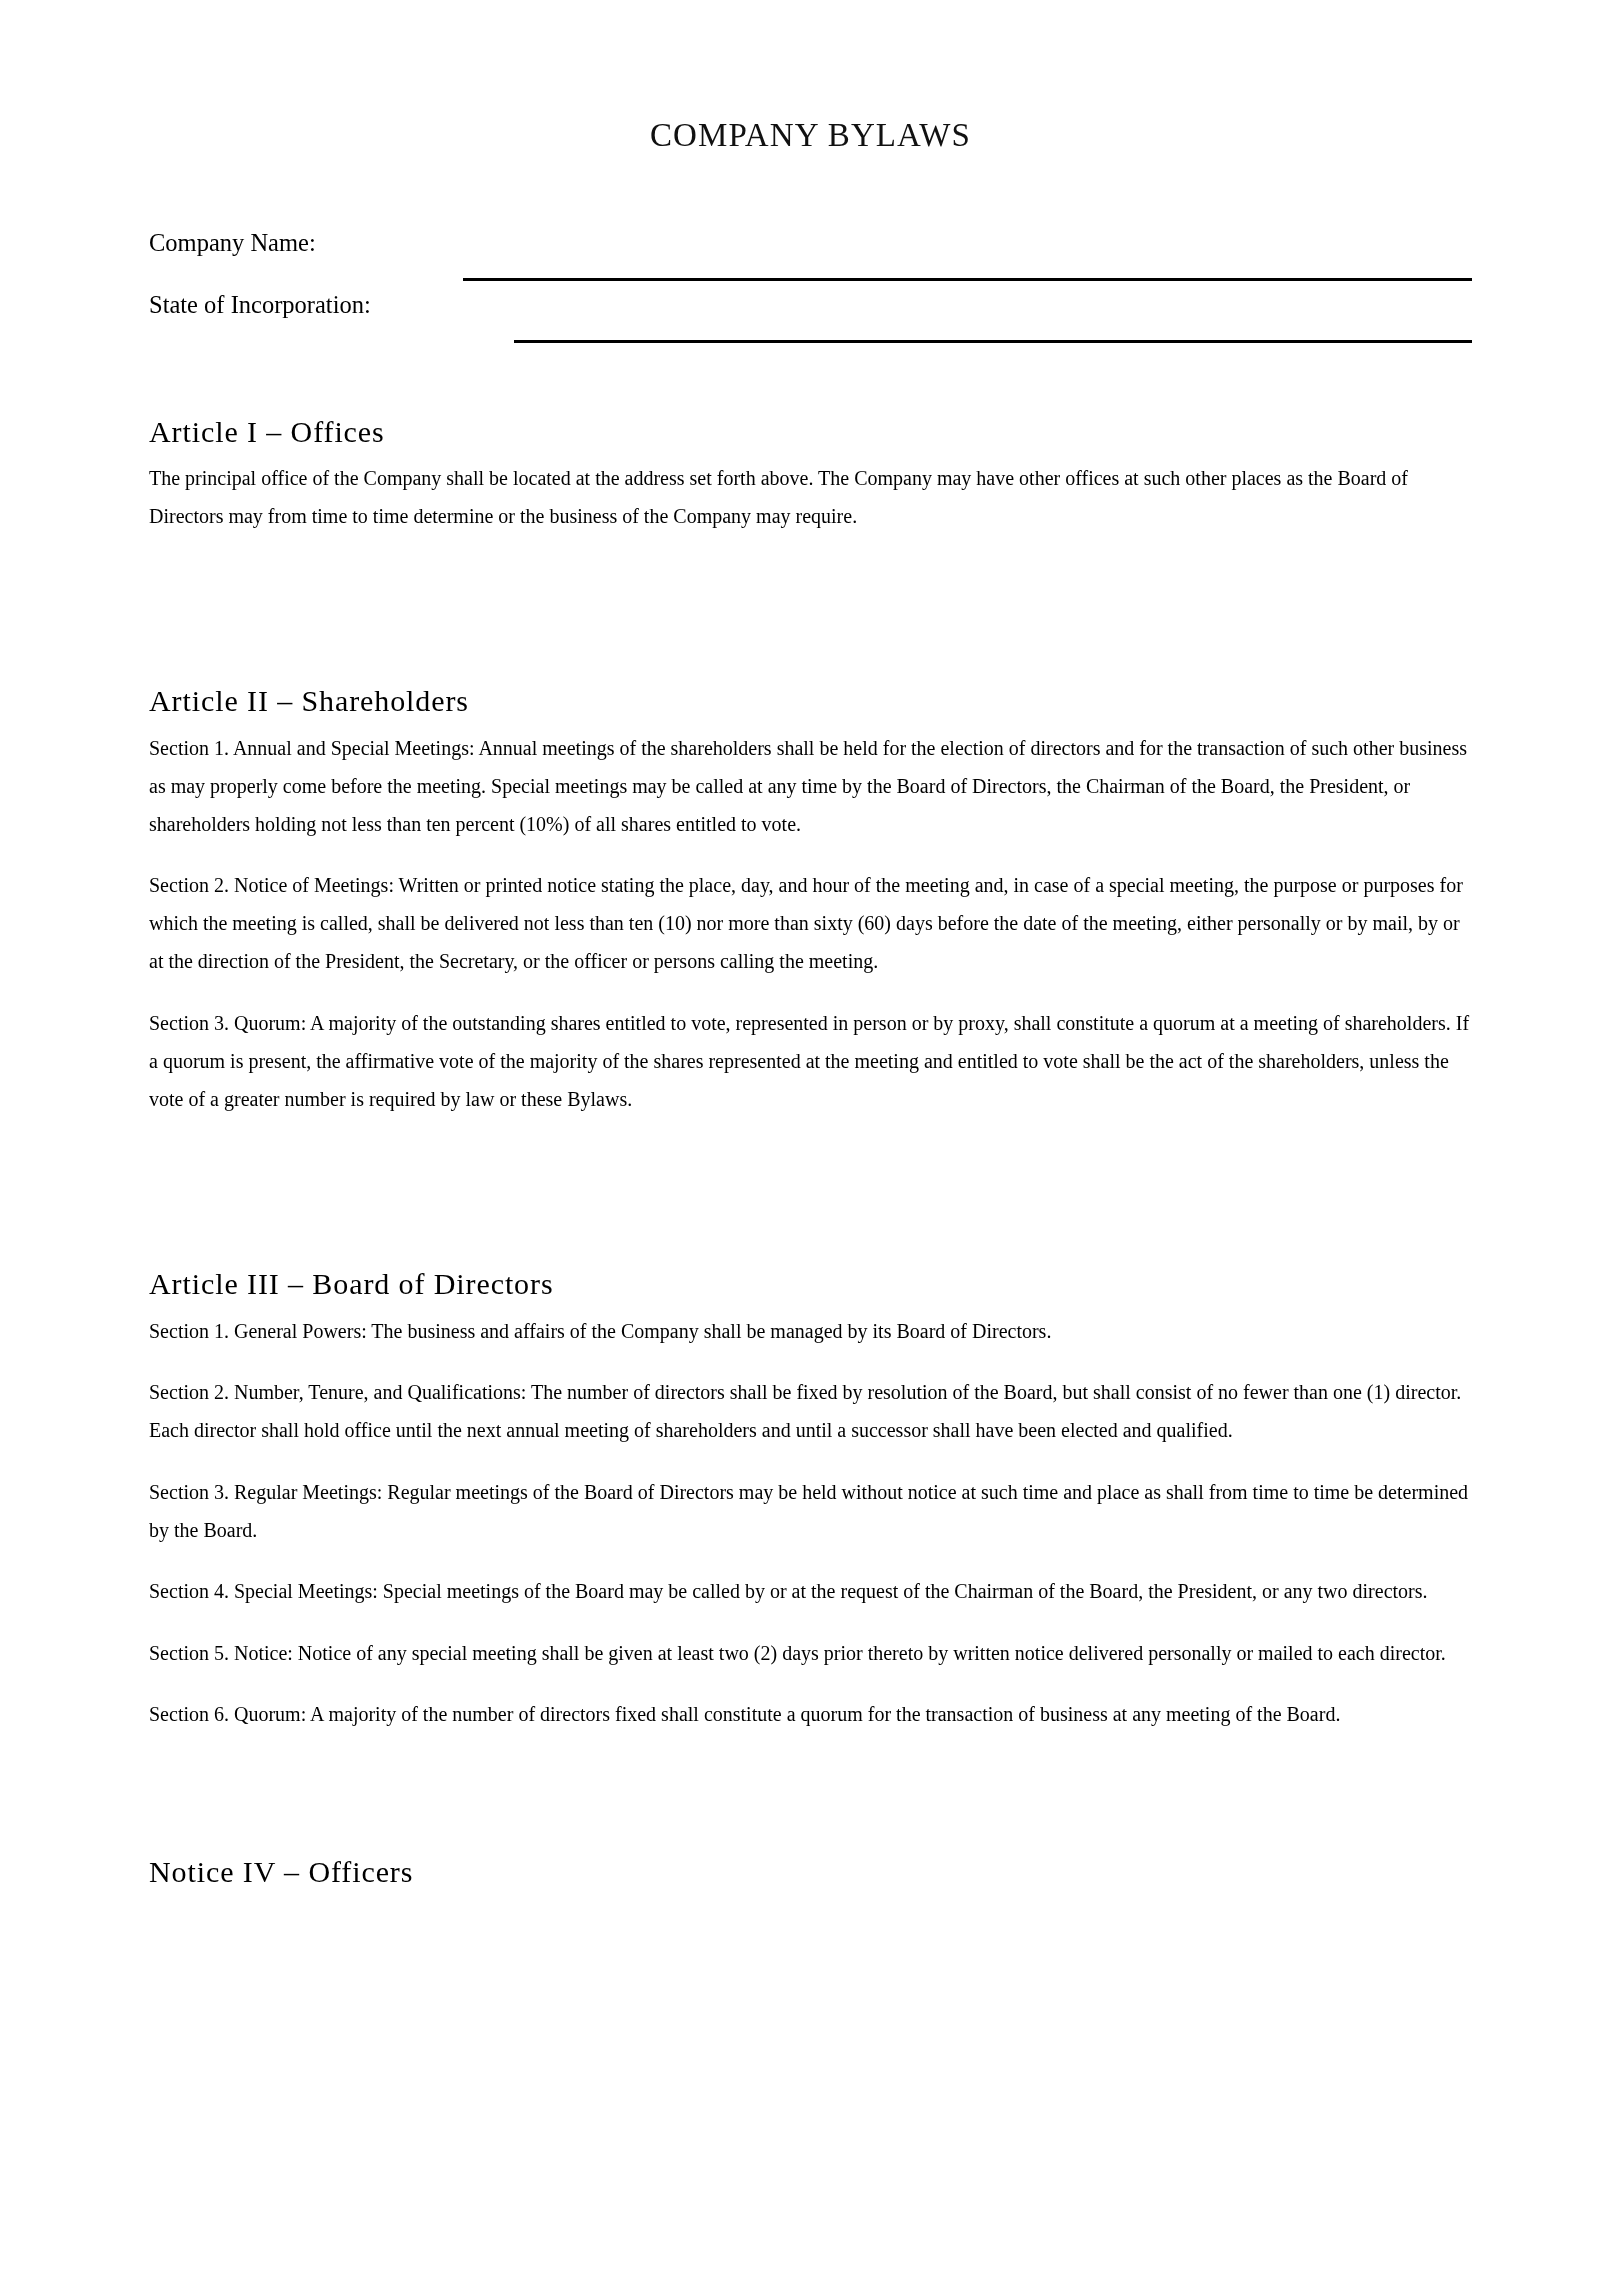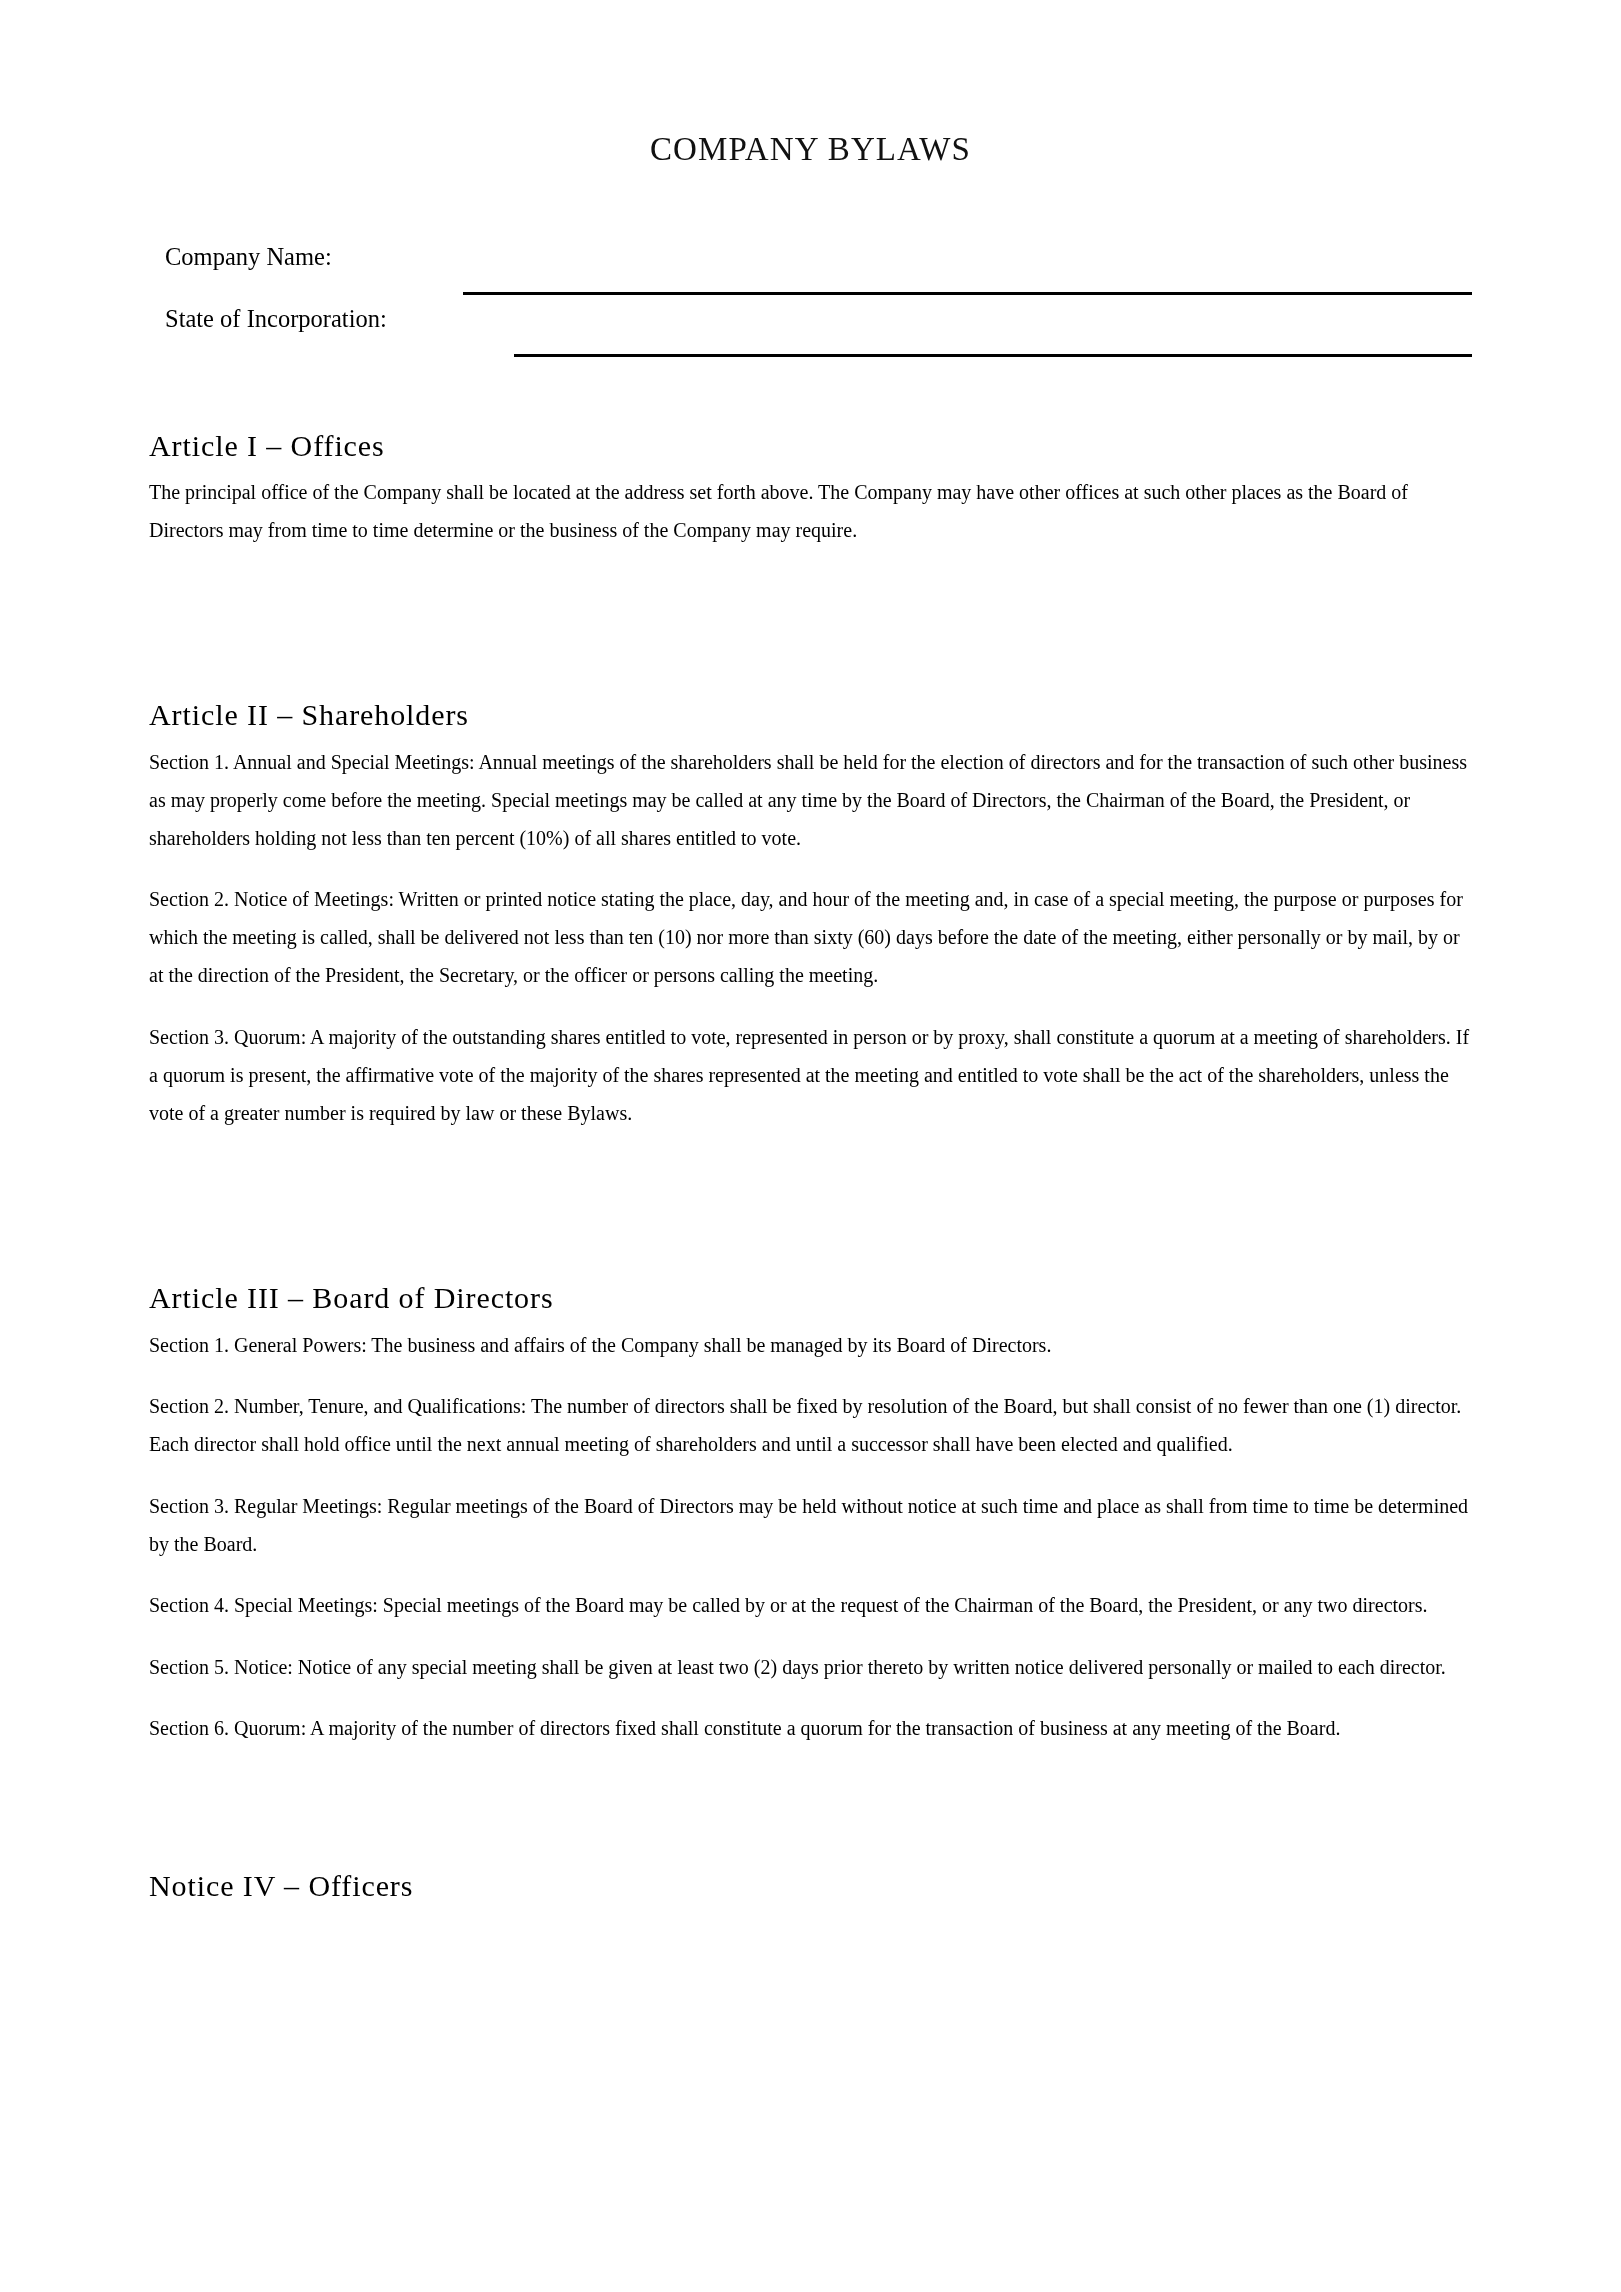--- a/index.html
+++ b/index.html
@@ -24,36 +24,36 @@
   .content {
     position: absolute;
     left: 149px;
     top: 0;
     width: 1323px;
   }
   .doc-title {
     text-align: center;
     font-size: 33px;
     letter-spacing: 1.1px;
-    margin: 14px;
+    margin: 0;
     padding-top: 116px;
     font-weight: normal;
     line-height: 1.2;
     color: #111;
   }
   .field-block {
     margin-top: 72px;
   }
   .field-row {
     position: relative;
     height: 62px;
   }
   .field-label {
     position: absolute;
-    left: 16px;
+    left: 0;
     top: 0;
     font-size: 24.5px;
     line-height: 29px;
     white-space: nowrap;
   }
   .field-rule {
     position: absolute;
     bottom: 8.8px;
     right: 0;
     height: 0;

